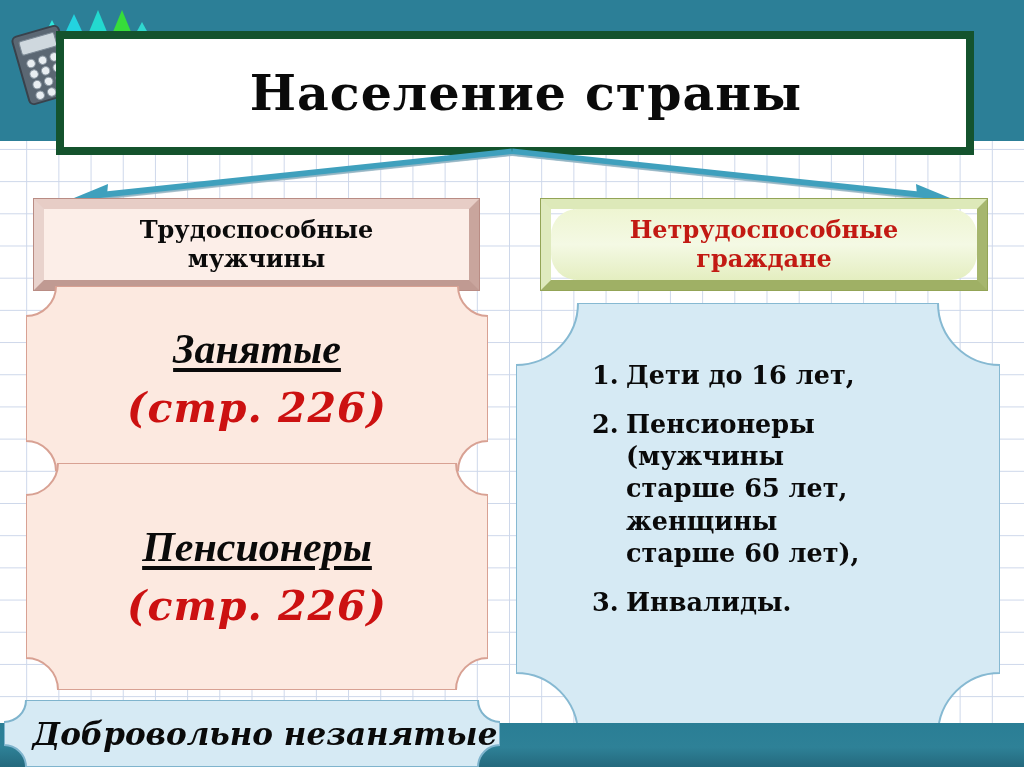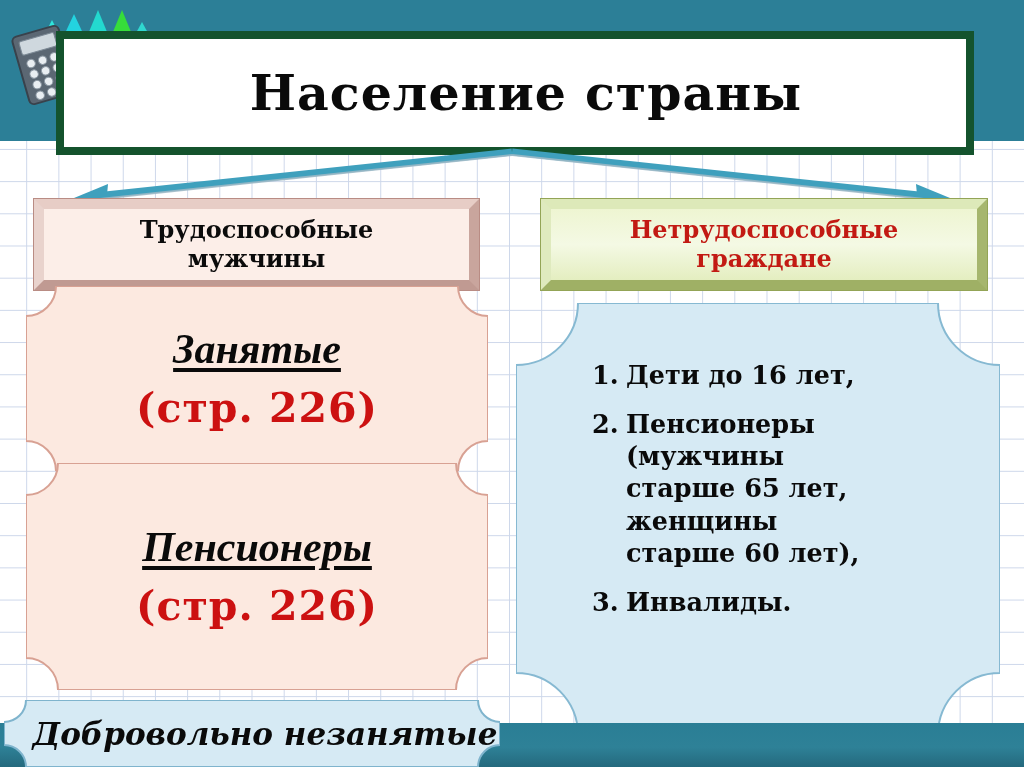--- a/index.html
+++ b/index.html
@@ -152,20 +152,21 @@
     font-size: 42px;
     color: #0a0a0a;
     text-decoration: underline;
     text-underline-offset: 5px;
     text-decoration-thickness: 4px;
     line-height: 1.1;
     margin-bottom: 14px;
   }
   .page-ref {
     font-family: "DejaVu Serif", serif;
+    font-style: italic;
     font-weight: bold;
     font-size: 41px;
     color: #cc1111;
     line-height: 1.1;
     letter-spacing: 1px;
   }
 
   
   #right-header {
     position: absolute;
@@ -312,21 +313,21 @@
     <svg class="notch-svg" viewBox="0 0 462 227" preserveAspectRatio="none">
       <path d="M0,32 A32,32 0 0 0 32,0 L430,0 A32,32 0 0 0 462,32 L462,195 A32,32 0 0 0 430,227 L32,227 A32,32 0 0 0 0,195 Z" fill="#fce9e0" stroke="#d8a193" stroke-width="2"></path>
     </svg>
     <div class="notch-content">
       <div class="hdr-line">Пенсионеры</div>
       <div class="page-ref">(стр. 226)</div>
     </div>
   </div>
 
   <div id="right-header">
-    <div id="right-header-inner" style="white-space: pre-line;">Нетрудоспособные
+    <div id="right-header-inner" style="white-space: pre-line; border-radius: 26px;">Нетрудоспособные
 граждане</div>
   </div>
 
   <div class="notch-box" id="box-right-list">
     <svg class="notch-svg" viewBox="0 0 484 432" preserveAspectRatio="none">
       <path d="M0,62 A62,62 0 0 0 62,0 L422,0 A62,62 0 0 0 484,62 L484,370 A62,62 0 0 0 422,432 L62,432 A62,62 0 0 0 0,370 Z" fill="#d6eaf4" stroke="#86b9d2" stroke-width="2"></path>
     </svg>
     <div id="right-list">
 
       <div class="rl-item">

